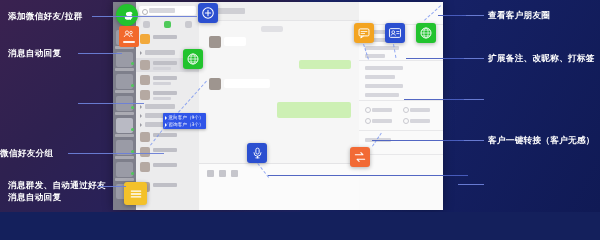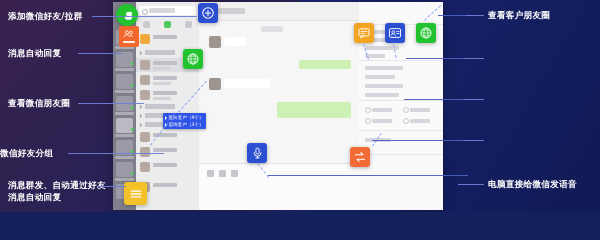--- a/index.html
+++ b/index.html
@@ -461,41 +461,41 @@
   <div class="dash" style="left:364px;top:44px;width:16px;transform:rotate(72deg)"></div>
   <div class="dash" style="left:394px;top:44px;width:14px;transform:rotate(80deg)"></div>
   <div class="dash" style="left:424px;top:20px;width:22px;transform:rotate(-42deg)"></div>
 
   <div class="ann l" style="left:8px;top:11px">添加微信好友/拉群</div>
   <div class="leader" style="left:92px;top:16px;width:105px"></div>
 
   <div class="ann l" style="left:8px;top:48px">消息自动回复</div>
   <div class="leader" style="left:78px;top:53px;width:44px"></div>
 
-  <div class="ann l" style="left:8px;top:98px">查看微信朋友圈</div>
   <div class="leader" style="left:78px;top:103px;width:66px"></div>
 
   <div class="ann l" style="left:0;top:148px">微信好友分组</div>
   <div class="leader" style="left:68px;top:153px;width:96px"></div>
 
   <div class="ann l" style="left:8px;top:192px">消息自动回复</div>
   <div class="ann l" style="left:8px;top:180px">消息群发、自动通过好友</div>
   <div class="leader" style="left:98px;top:186px;width:28px"></div>
 
   <div class="leader" style="left:462px;top:15px;width:22px"></div>
   <div class="ann r" style="left:488px;top:10px">查看客户朋友圈</div>
 
   <div class="leader" style="left:460px;top:58px;width:24px"></div>
+  <div class="ann r" style="left:488px;top:53px">扩展备注、改昵称、打标签</div>
 
   <div class="leader" style="left:460px;top:99px;width:24px"></div>
 
   <div class="leader" style="left:458px;top:140px;width:26px"></div>
+  <div class="ann r" style="left:488px;top:135px">客户一键转接（客户无感）</div>
 
   <div class="leader" style="left:458px;top:184px;width:26px"></div>
-  <div class="ann r" style="left:488px;top:179px">电脑直接给微信发语音</div>
 
   <div class="leader thin" style="left:268px;top:175px;width:200px"></div>
   <div class="leader thin" style="left:372px;top:140px;width:92px"></div>
   <div class="leader thin" style="left:404px;top:99px;width:60px"></div>
   <div class="leader thin" style="left:406px;top:58px;width:58px"></div>
   <div class="leader thin" style="left:438px;top:15px;width:28px"></div>
 
 </div>
 
 </body></html>

